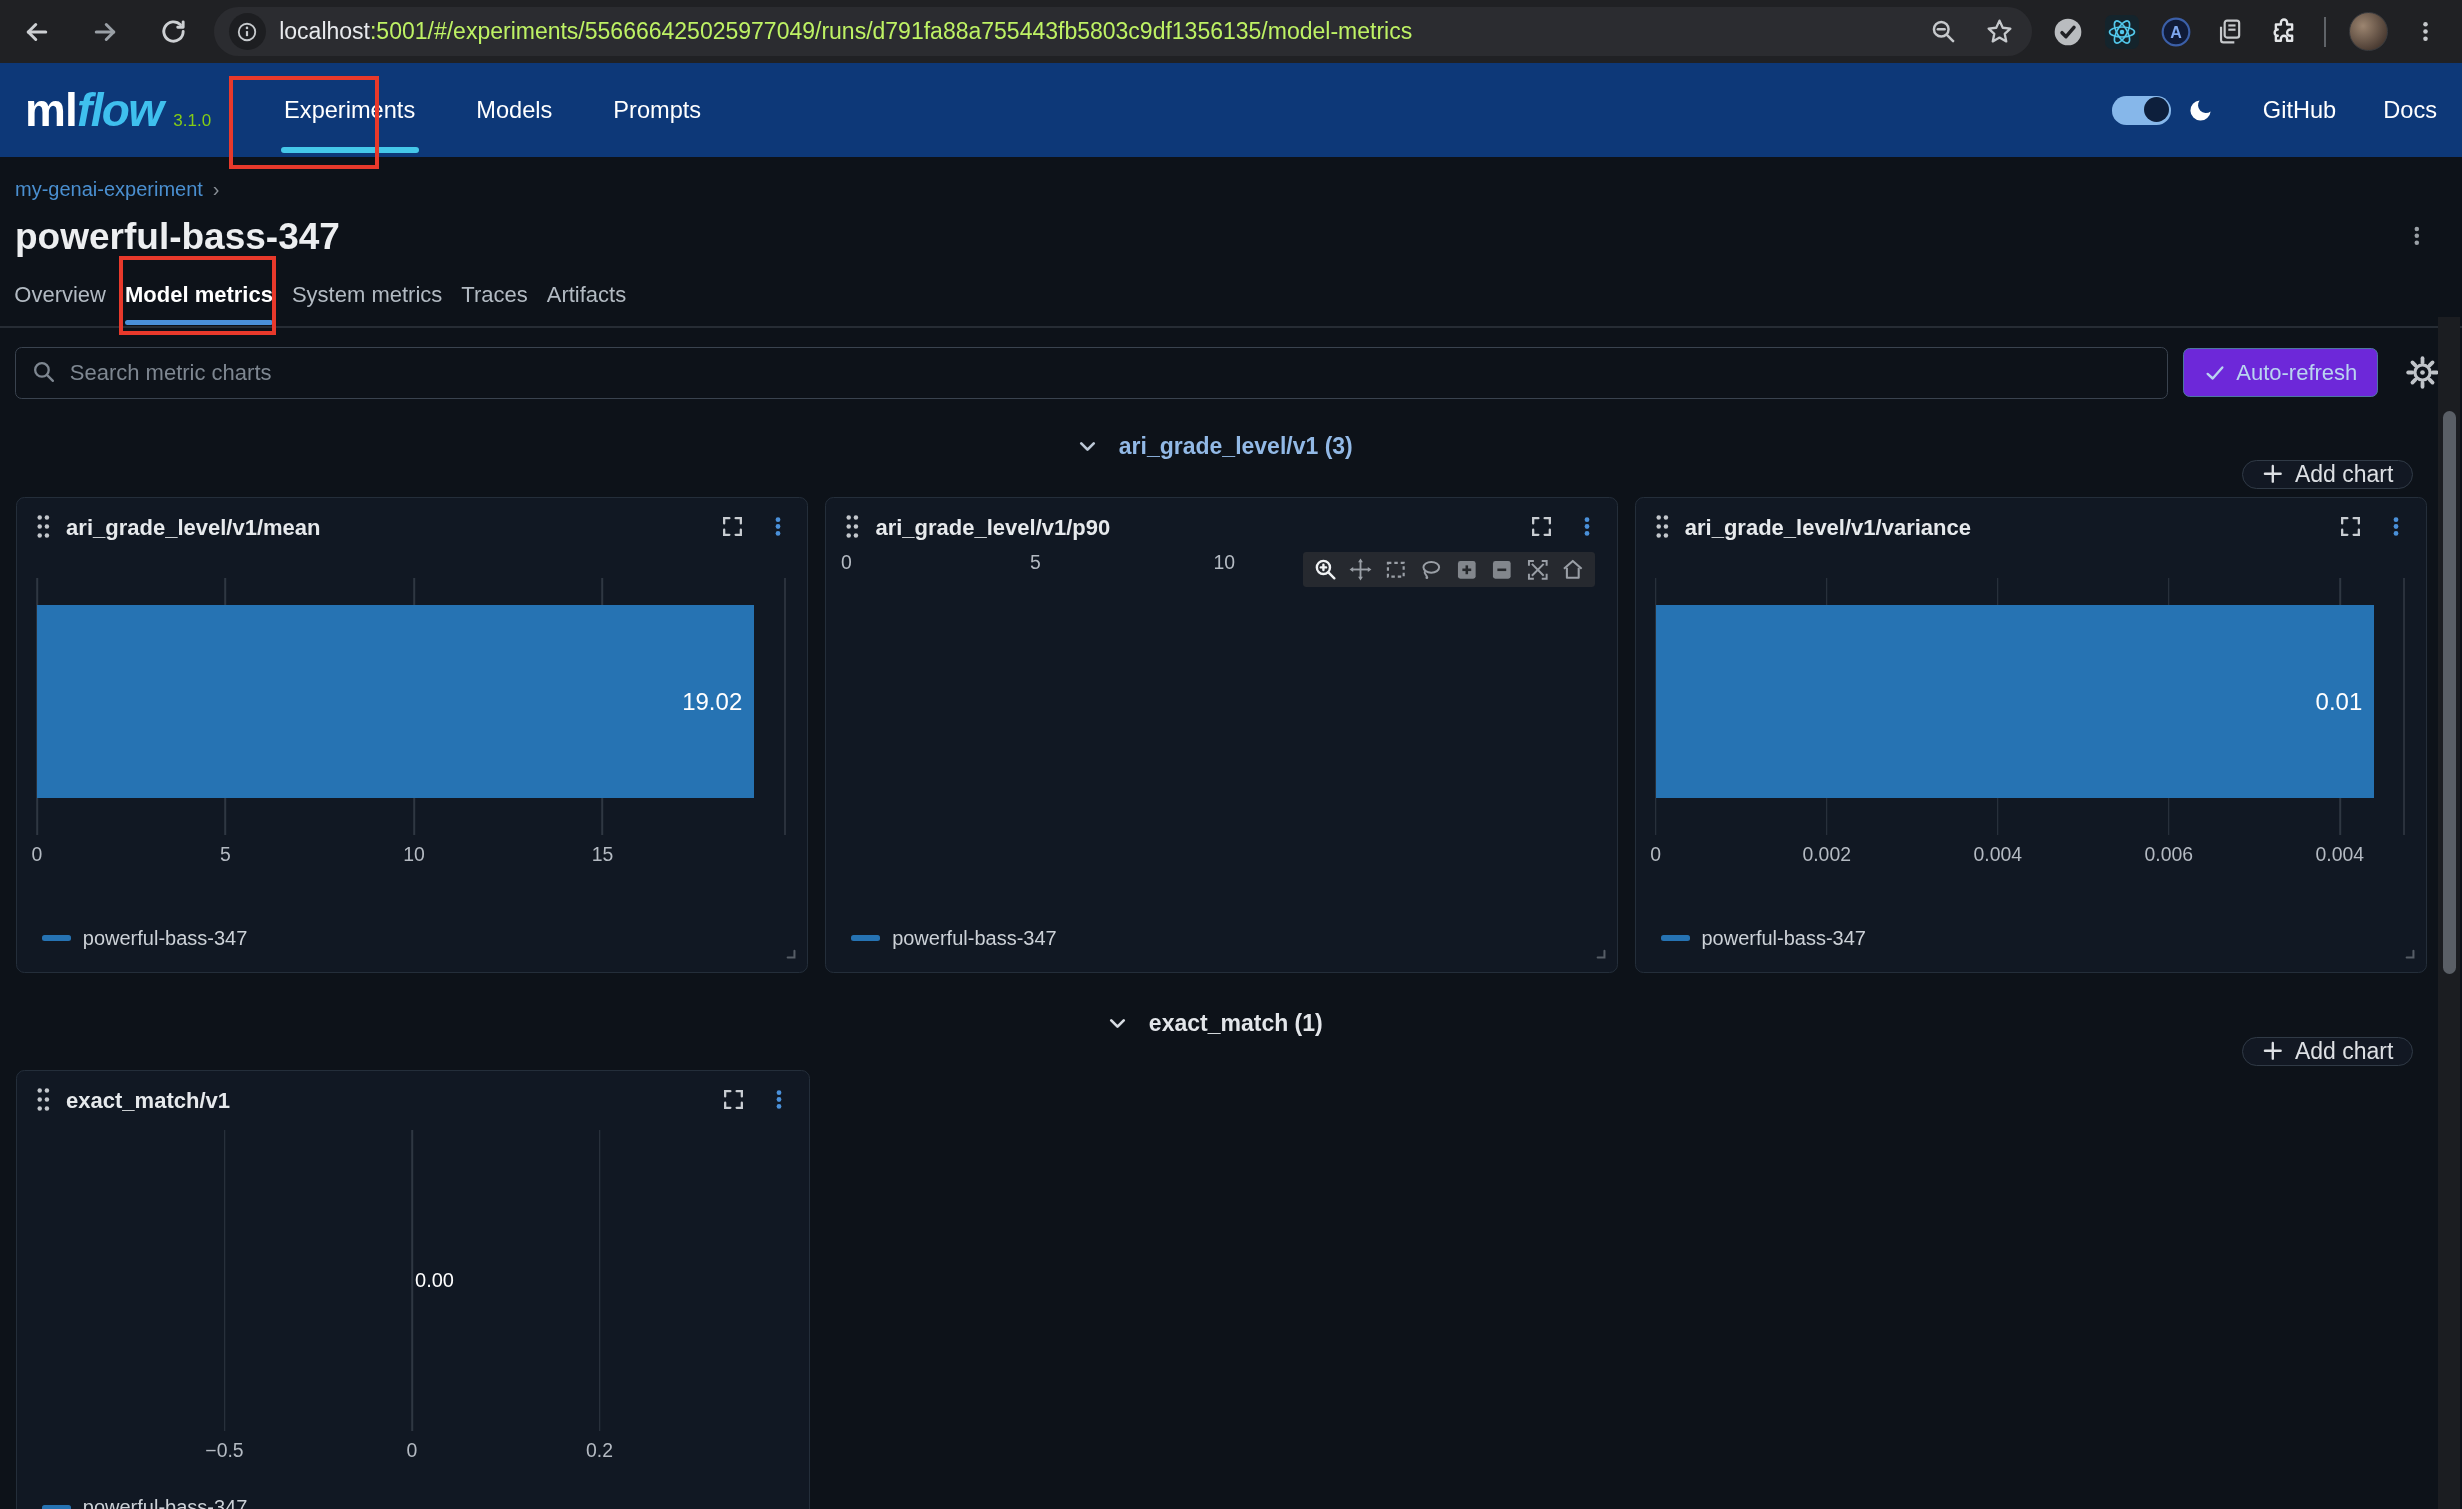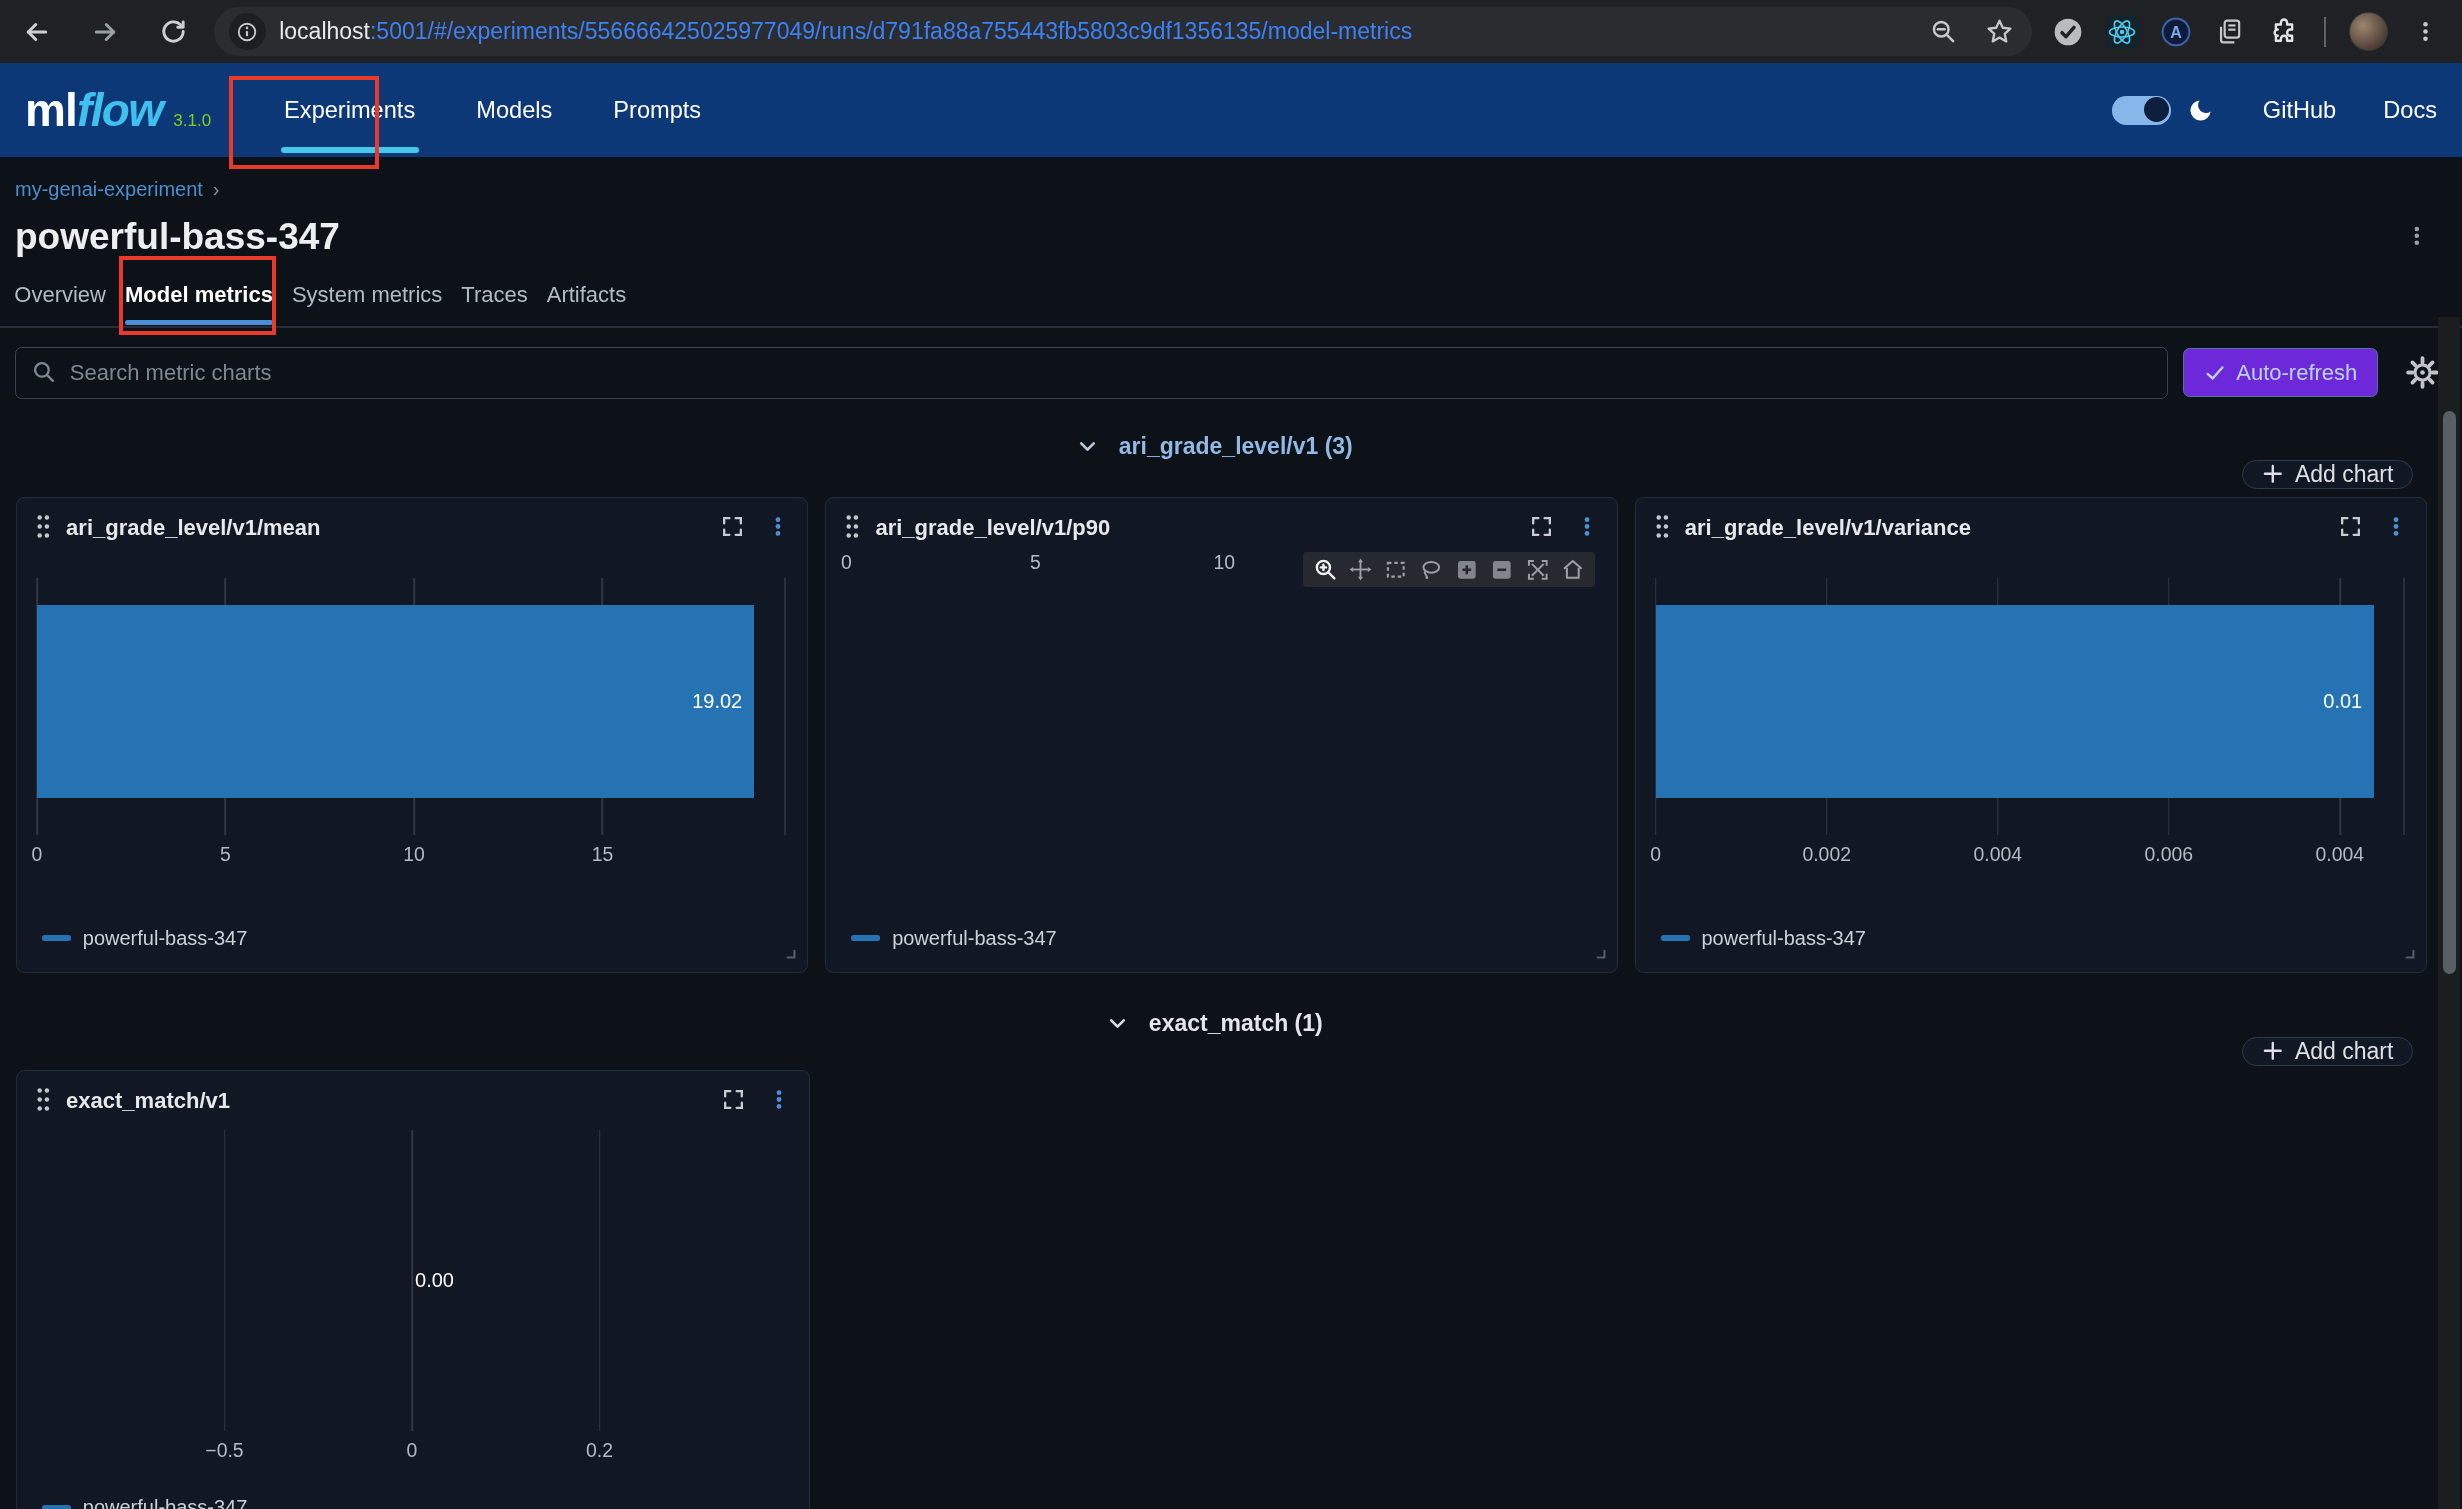--- a/index.html
+++ b/index.html
@@ -10,21 +10,21 @@
   
   .browser-bar{height:63px;background:#202124;display:flex;align-items:center;padding:0 20px;}
   .bnav{display:flex;align-items:center;gap:34px;margin-right:6.7px;}
   .bicon{width:34px;height:34px;display:flex;align-items:center;justify-content:center;}
   .omnibox{flex:1;height:49px;background:#2b2c30;border-radius:24.5px;display:flex;
     align-items:center;padding:0 15px;margin:0 18.6px 0 17px;min-width:0;}
   .info-circle{width:37px;height:37px;border-radius:50%;background:#1d1e21;display:flex;
     align-items:center;justify-content:center;flex:0 0 auto;}
   .url{margin-left:13.5px;font-size:23px;white-space:nowrap;overflow:hidden;flex:1;}
   .url .host{color:#e8eaed;}
-  .url .rest{color:#3b82f6;}
+  .url .rest{color:#bef264;}
   .ombtns{display:flex;align-items:center;gap:22px;margin-left:11.8px;}
   .extrow{display:flex;align-items:center;gap:20px;}
   .sep{width:1.7px;height:30px;background:#5f6368;margin:0 3.4px;}
   .avatar{width:39px;height:39px;border-radius:50%;
     background:radial-gradient(circle at 35% 35%, #9c8570, #4a3b32 75%);border:1.7px solid #3a3b3e;}
 
   
   .mlf-header{height:94px;background:#0d3878;display:flex;align-items:center;padding:0 25px;position:relative;}
   .logo{display:flex;align-items:baseline;}
   .logo .ml{font-size:46px;font-weight:800;color:#fff;letter-spacing:-0.8px;}
@@ -80,21 +80,21 @@
   .card-head{display:flex;align-items:center;padding:15px 18.6px 0 17px;}
   .chart-title{font-size:22px;font-weight:700;color:#e6e9ec;margin-left:13.5px;}
   .head-icons{margin-left:auto;display:flex;align-items:center;gap:22px;}
   .plot{position:relative;margin:35px 22px 0 20px;height:257px;}
   .tall .plot{margin-top:13.5px;height:301px;}
   .plot::after{content:'';position:absolute;right:-0.8px;top:0;bottom:0;width:1.7px;background:#2a313c;}
   .tall .plot::after{display:none;}
   .gridline{position:absolute;top:0;bottom:0;width:1.7px;background:#2f3742;transform:translateX(-0.8px);}
   .bar{position:absolute;left:0;top:10.8%;height:74.8%;display:flex;align-items:center;
     justify-content:flex-end;padding-right:11.8px;}
-  .bar-label{font-size:20px;color:#fff;}
+  .bar-label{font-size:24px;color:#fff;}
   .float-label{position:absolute;transform:translate(-50%,-50%);font-size:20px;color:#fff;}
   .ticks{position:relative;margin:0 22px 0 20px;height:39px;}
   .tick{position:absolute;top:8.4px;transform:translateX(-50%);font-size:19.4px;color:#b4bac2;white-space:nowrap;}
   .legend{position:absolute;left:25px;bottom:22px;display:flex;align-items:center;gap:11.8px;}
   .legend-swatch{width:29px;height:5.9px;border-radius:2.5px;}
   .legend-label{font-size:20px;color:#ccd1d7;}
   .resize-corner{position:absolute;right:10px;bottom:8.4px;}
 
   .modebar{position:absolute;top:54px;right:22px;display:flex;align-items:center;gap:8.4px;
     background:#26292f;border-radius:3.4px;padding:4.2px 8.4px;z-index:5;}

